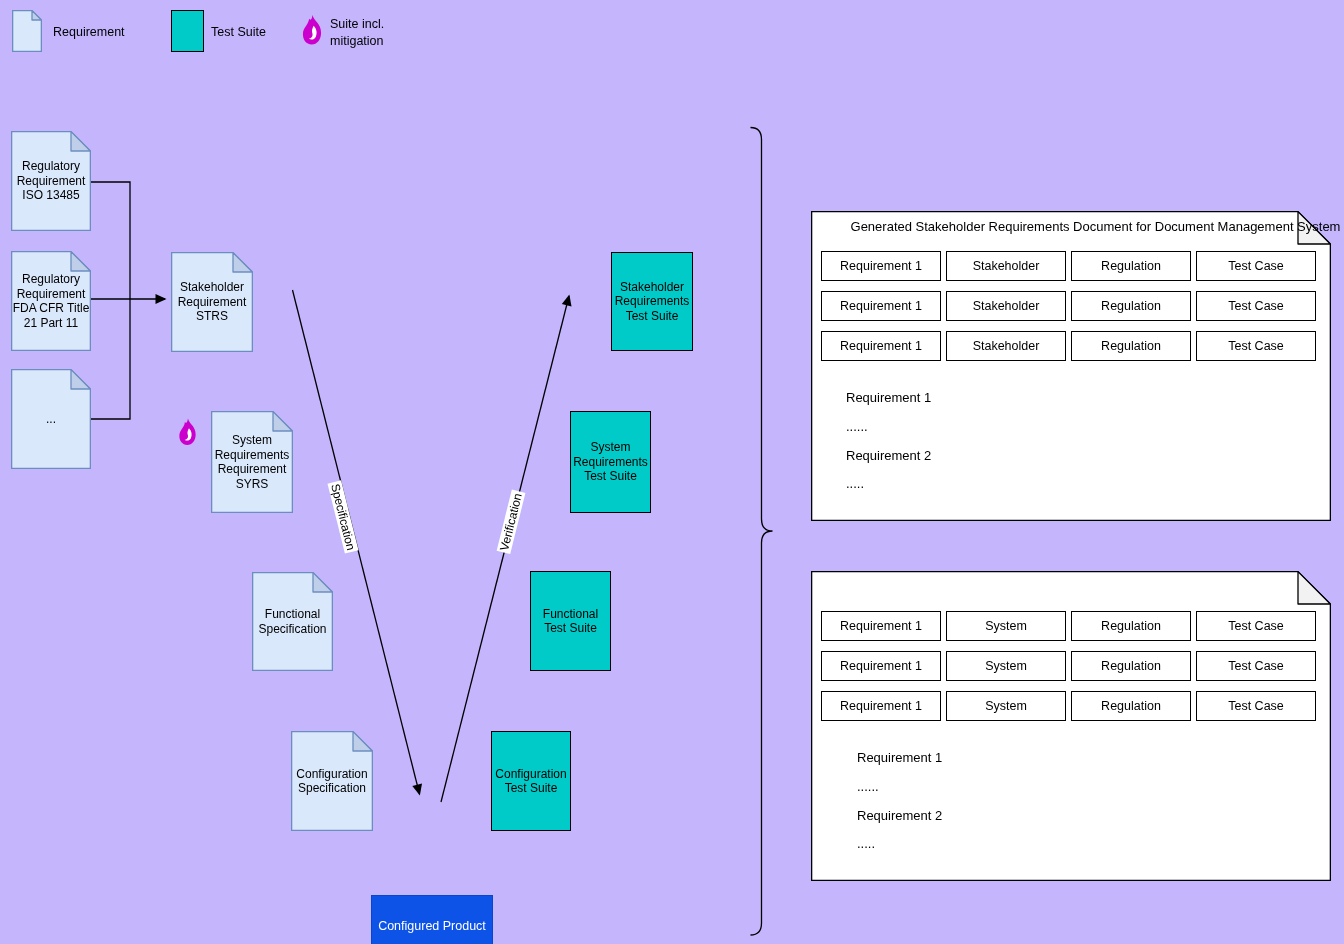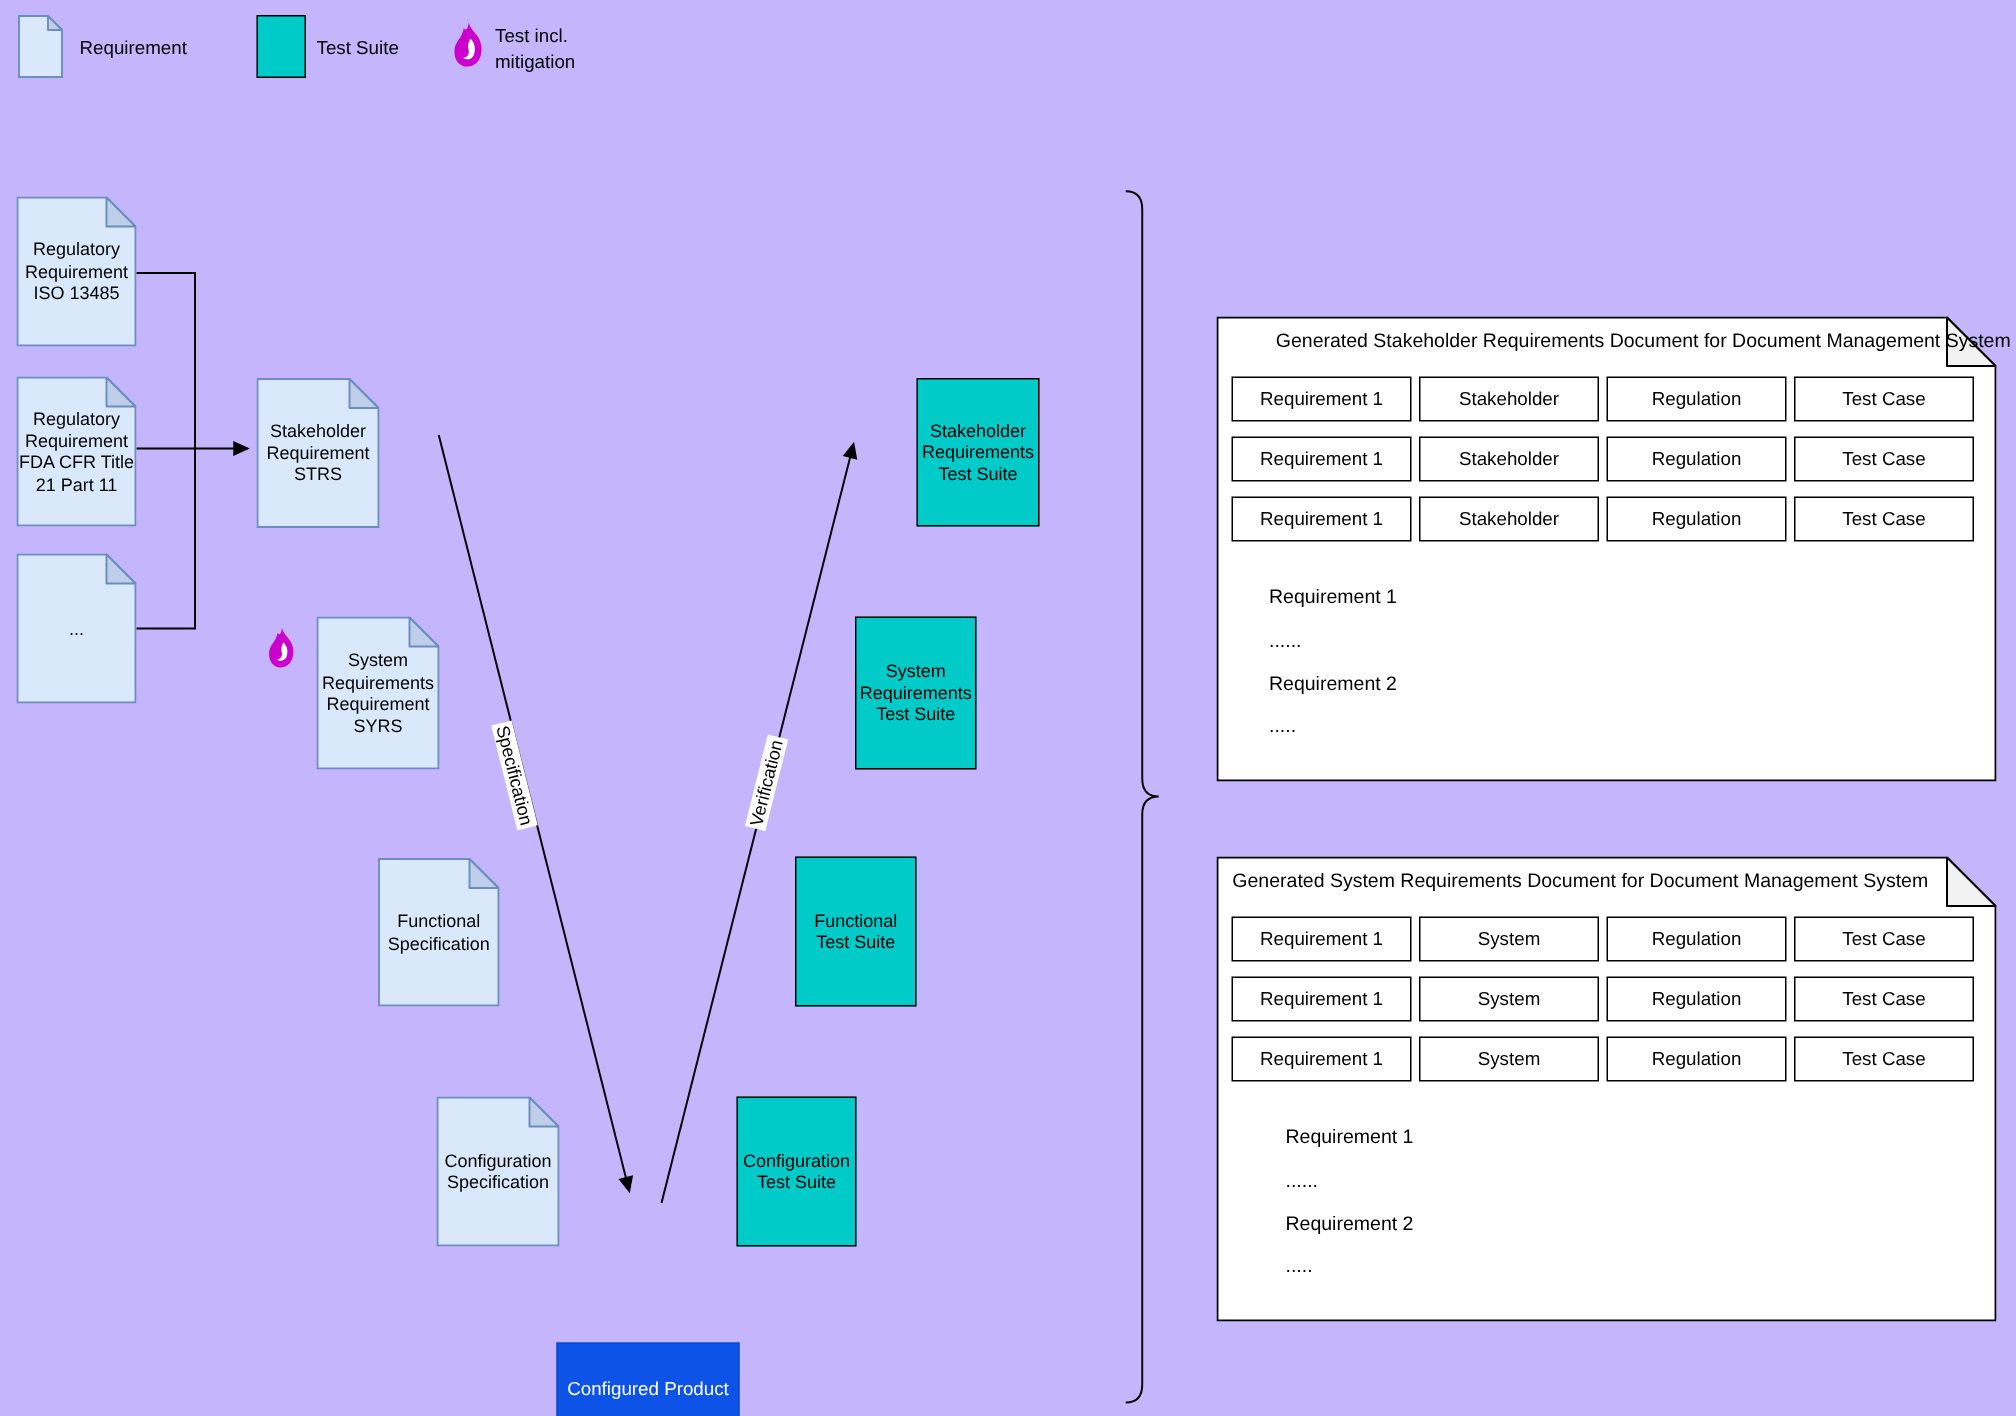--- a/index.html
+++ b/index.html
@@ -45,21 +45,21 @@
 
     <div class="abs" style="left:171px;top:10px;width:33px;height:42px;background:#00cbc8;border:1.6px solid #000;box-sizing:border-box;"></div>
     <div class="legend-text" style="left:211px;top:24px;">Test Suite</div>
 
     <div class="flame" style="left:299px;top:14px;">
       <svg width="26" height="32" viewBox="0 0 24 30">
         <path d="M12.5 1 C13.5 6.5 20.5 9 20.5 17.5 C20.5 24 16.8 28.5 11.7 28.5 C6.6 28.5 3.5 24.5 3.5 19 C3.5 12.5 8.5 11 9.3 4.5 C11 6.5 11.8 5 12.5 1 Z" fill="#cc00cc"></path>
         <path d="M13.5 11 C16.5 14 17 18 15.5 21.5 C14.3 24 11 24.7 9 23 C11.5 23 13.3 20.5 12.2 17.5 C11.5 15.5 12.5 13 13.5 11 Z" fill="#ffffff"></path>
       </svg>
     </div>
-    <div class="legend-text" style="left:330px;top:16px;">Test incl.
+    <div class="legend-text" style="left:330px;top:16px;">Suite incl.
 mitigation</div>
   </div>
 
   <svg class="overlay" width="1344" height="944" viewBox="0 0 1344 944">
     <defs>
       <marker id="arr" markerUnits="userSpaceOnUse" markerWidth="13" markerHeight="12" refX="10.5" refY="6" orient="auto">
         <path d="M1 1 L12 6 L1 11 Z" fill="#000"></path>
       </marker>
     </defs>
     <path d="M91 182 L130 182 L130 419 L91 419" fill="none" stroke="#000" stroke-width="1.3"></path>
@@ -186,21 +186,20 @@
     <div class="note" style="left:35px;top:208px;">......</div>
     <div class="note" style="left:35px;top:237px;">Requirement 2</div>
     <div class="note" style="left:35px;top:265px;">.....</div>
   </div>
 
   <div class="panel doc-shape" style="left:811px;top:571px;width:520px;height:310px;">
       <svg width="520" height="310">
         <path d="M0.65 0.65 L487 0.65 L519.35 33 L519.35 309.35 L0.65 309.35 Z" fill="#ffffff" stroke="#000000" stroke-width="1.3"></path>
         <path d="M487 0.65 L487 33 L519.35 33 Z" fill="#f2f2f2" stroke="#000000" stroke-width="1.3" stroke-linejoin="round"></path>
       </svg>
-    <div class="panel-title">Generated System Requirements Document for Document Management System</div>
 
     <div class="row-box" style="left:10px;top:40px;">Requirement 1</div>
     <div class="row-box" style="left:135px;top:40px;">System</div>
     <div class="row-box" style="left:260px;top:40px;">Regulation</div>
     <div class="row-box" style="left:385px;top:40px;">Test Case</div>
 
     <div class="row-box" style="left:10px;top:80px;">Requirement 1</div>
     <div class="row-box" style="left:135px;top:80px;">System</div>
     <div class="row-box" style="left:260px;top:80px;">Regulation</div>
     <div class="row-box" style="left:385px;top:80px;">Test Case</div>

